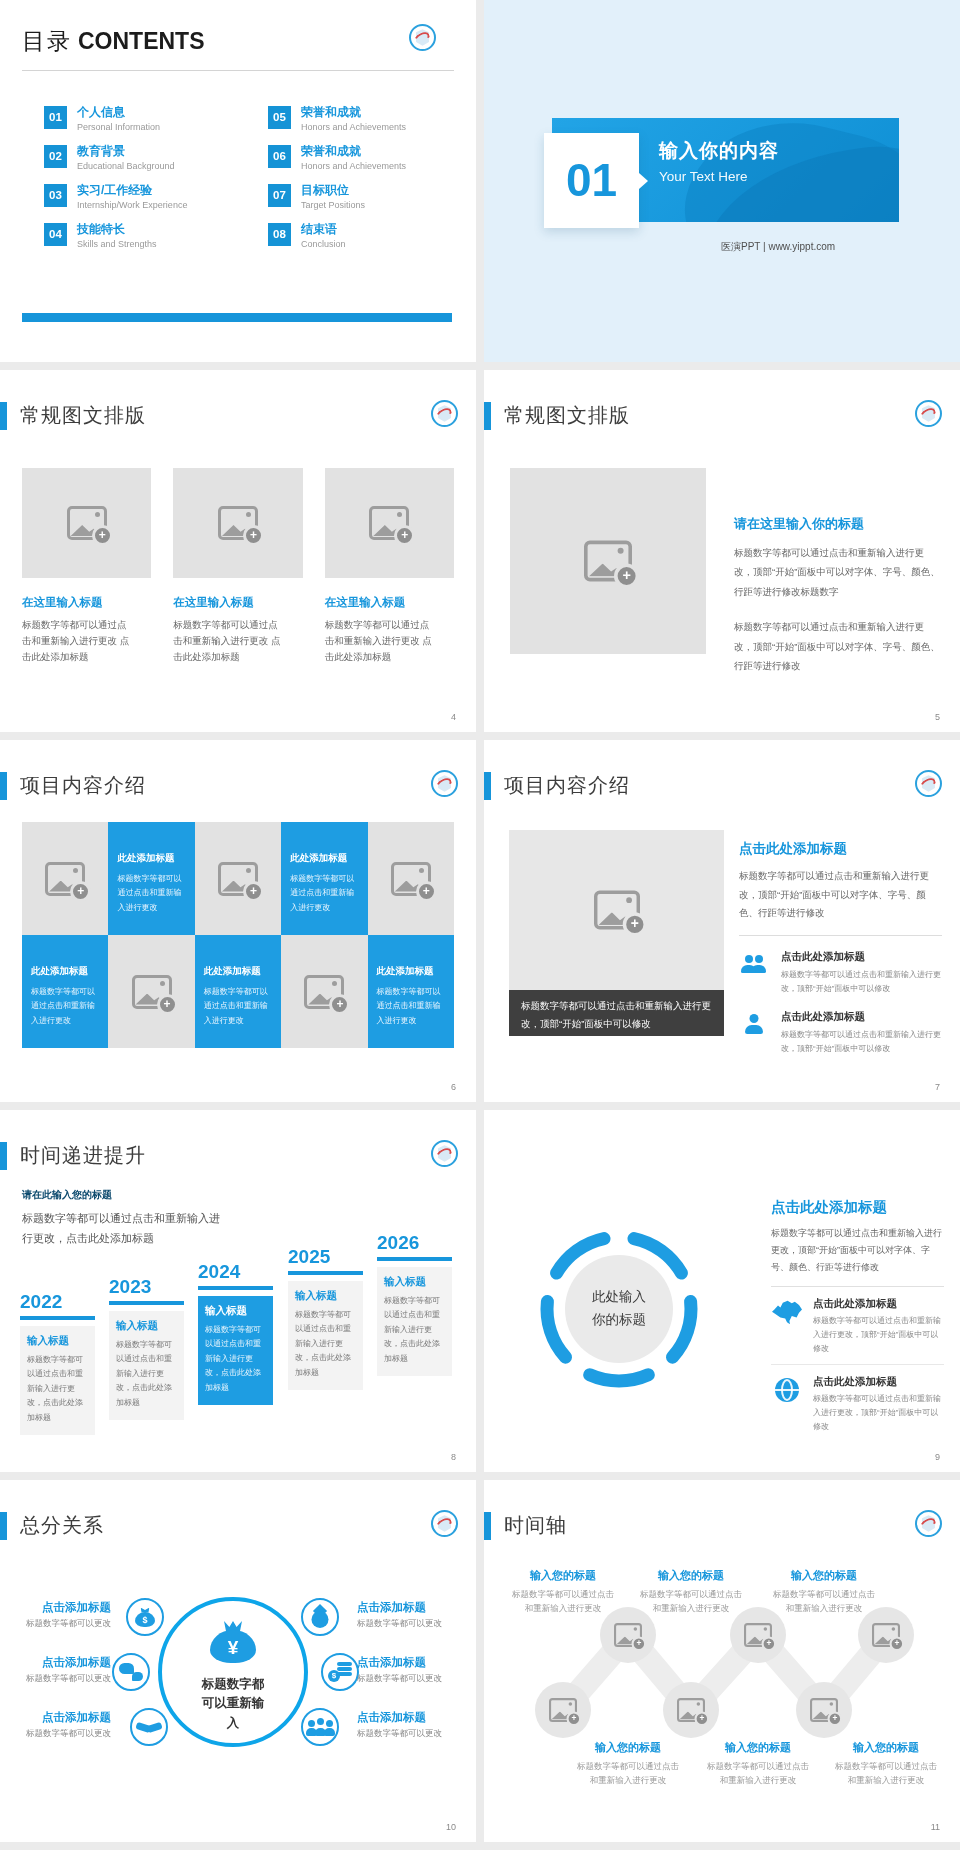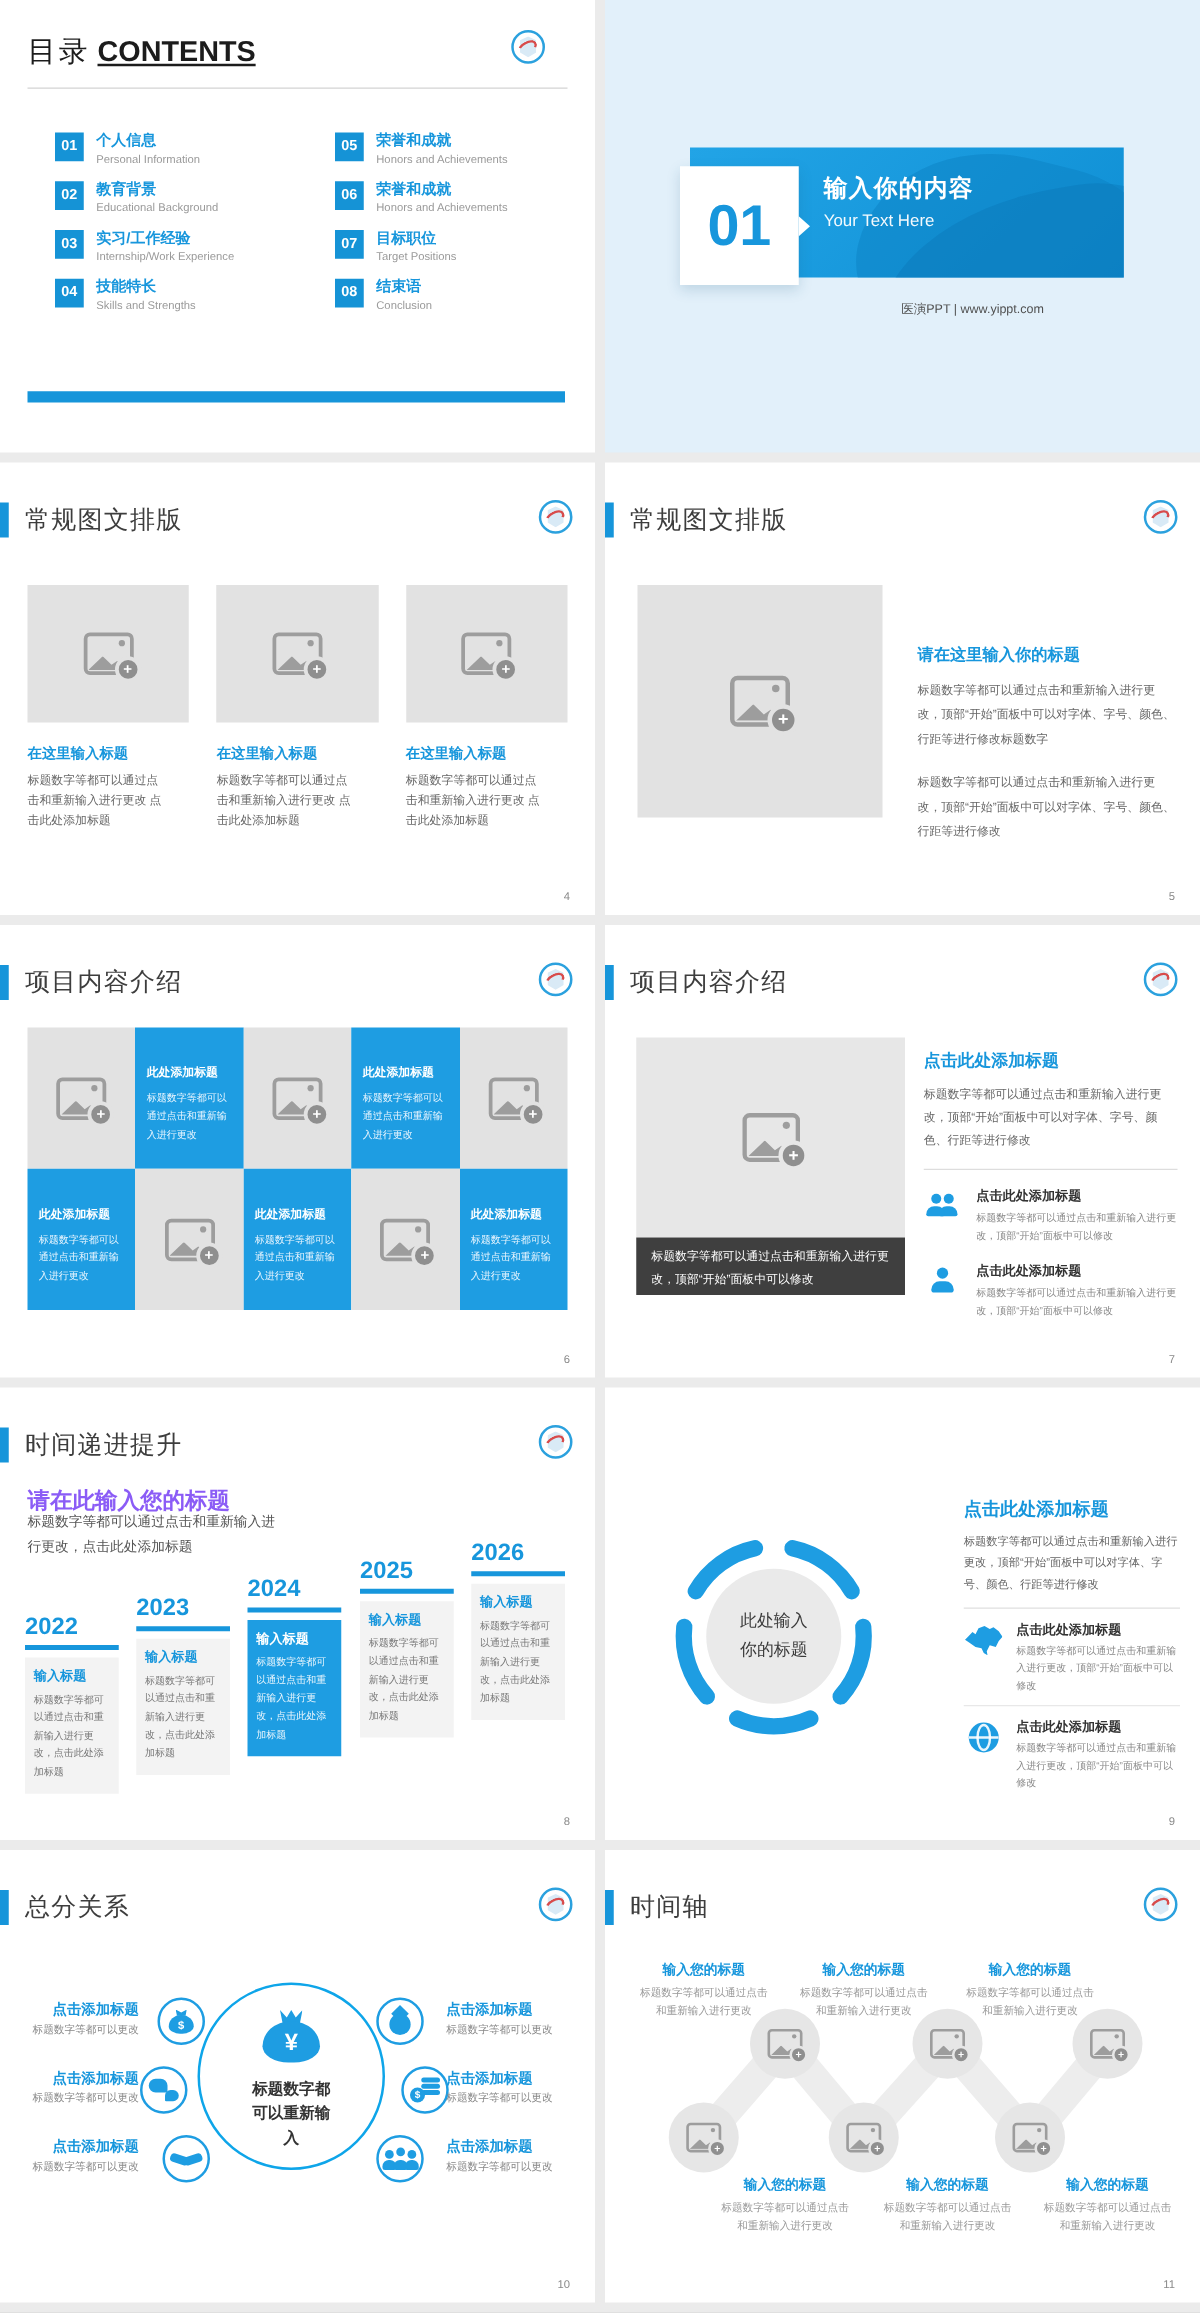--- a/index.html
+++ b/index.html
@@ -30,21 +30,21 @@
   .pic::before{content:'';position:absolute;left:1px;right:1px;bottom:1px;height:11px;background:#9d9d9d;
         clip-path:polygon(0 100%,36% 0,58% 62%,72% 34%,100% 100%);}
   .pic::after{content:'';position:absolute;top:3px;right:4px;width:5px;height:5px;border-radius:50%;background:#9d9d9d;}
   .pic .plus{position:absolute;right:-9px;bottom:-9px;width:15px;height:15px;border-radius:50%;background:#8f8f8f;
         border:3px solid var(--pbg);color:#fff;font-size:12px;line-height:14px;text-align:center;font-weight:bold;}
   .pic .plus::before{content:'+';}
 
   
   .toc-title{position:absolute;left:22px;top:26px;font-size:23px;color:#1c1c1c;}
   .toc-title .zh{font-weight:400;letter-spacing:2px;}
-  .toc-title .en{font-weight:800;margin-left:6px;text-decoration:underline;}
+  .toc-title .en{font-weight:800;margin-left:6px;}
   .toc-line{position:absolute;left:22px;right:22px;top:70px;height:1px;background:#d4d4d4;}
   .toc-grid{position:absolute;left:44px;top:106px;display:grid;grid-template-columns:224px 224px;
         grid-template-rows:repeat(4,39px);grid-auto-flow:column;}
   .toc-item{display:flex;gap:10px;align-items:flex-start;}
   .toc-num{flex:none;width:23px;height:23px;background:#1593d6;color:#fff;font-size:11.5px;font-weight:bold;
         text-align:center;line-height:23px;}
   .toc-zh{font-size:12px;font-weight:bold;color:#1796dc;line-height:1.15;}
   .toc-en{font-size:9px;color:#9a9a9a;margin-top:2px;}
   .toc-bar{position:absolute;left:22px;right:24px;top:313px;height:9px;background:#1695da;}
   .toc-logo{right:40px;top:24px;}
@@ -97,21 +97,21 @@
   .s7-col{position:absolute;left:255px;right:18px;top:100px;}
   .s7-h{font-size:13.5px;font-weight:bold;color:#1796dc;}
   .s7-p{margin-top:9px;font-size:9.5px;color:#666;line-height:1.95;}
   .s7-items{margin-top:12px;border-top:1px solid #ddd;}
   .s7-item{display:flex;gap:12px;margin-top:14px;align-items:flex-start;}
   .s7-ico{flex:none;width:30px;display:flex;justify-content:center;margin-top:4px;}
   .s7-it{font-size:10.5px;font-weight:bold;color:#333;}
   .s7-ib{margin-top:4px;font-size:8px;color:#888;line-height:1.75;}
 
   
-  .s8-h{position:absolute;left:22px;top:78px;font-size:18px;font-weight:bold;color:#8b5cf6;}
+  .s8-h{position:absolute;left:22px;top:78px;font-size:10px;font-weight:bold;color:#0c4a6e;}
   .s8-intro{position:absolute;left:22px;top:98px;width:200px;font-size:11px;color:#555;line-height:1.85;}
   .tcol{position:absolute;width:75px;}
   .tcol:nth-child(1){left:20px;top:181px;}
   .tcol:nth-child(2){left:109px;top:166px;}
   .tcol:nth-child(3){left:198px;top:151px;}
   .tcol:nth-child(4){left:288px;top:136px;}
   .tcol:nth-child(5){left:377px;top:122px;}
   .t-year{font-size:19px;font-weight:bold;color:#1796dc;}
   .t-line{height:4px;background:#1796dc;margin:3px 0 6px;}
   .t-card{background:#f3f3f3;padding:8px 7px 10px;}
@@ -135,22 +135,22 @@
   .s9-col{position:absolute;left:287px;right:16px;top:88px;}
   .s9-h{font-size:14.5px;font-weight:bold;color:#1796dc;}
   .s9-p{margin-top:8px;font-size:9px;color:#666;line-height:1.9;border-bottom:1px solid #e0e0e0;padding-bottom:10px;}
   .s9-item{display:flex;gap:10px;margin-top:10px;border-bottom:1px solid #e8e8e8;padding-bottom:8px;align-items:flex-start;}
   .s9-item:last-child{border-bottom:none;}
   .s9-ico{flex:none;width:32px;display:flex;justify-content:center;margin-top:3px;}
   .s9-it{font-size:10.5px;font-weight:bold;color:#333;}
   .s9-ib{margin-top:3px;font-size:8px;color:#888;line-height:1.75;}
 
   
-  .s10-center{position:absolute;left:158px;top:106px;width:150px;height:150px;border-radius:50%;
-        background:#fff;border:2px solid #0ea5e9;box-sizing:border-box;}
+  .s10-center{position:absolute;left:158px;top:117px;width:150px;height:150px;border-radius:50%;
+        background:#fff;border:4px solid #0ea5e9;box-sizing:border-box;}
   .s10-center .bagwrap{position:absolute;left:0;right:0;top:20px;display:flex;justify-content:center;}
   .s10-center .ctext{position:absolute;left:0;right:0;top:74px;display:flex;justify-content:center;}
   .s10-center .ctext span{display:block;width:72px;text-align:center;font-size:12.5px;font-weight:bold;color:#333;line-height:1.55;}
   .s10-circle{position:absolute;width:38px;height:38px;border-radius:50%;background:#fff;border:2px solid #1e9de2;
         box-sizing:border-box;display:flex;align-items:center;justify-content:center;}
   .s10-c1{left:126px;top:118px;} .s10-c2{left:112px;top:173px;} .s10-c3{left:130px;top:228px;}
   .s10-c4{left:301px;top:118px;} .s10-c5{left:321px;top:173px;} .s10-c6{left:301px;top:228px;}
   .s10-lbls-l .s10-lbl{position:absolute;left:16px;width:95px;text-align:right;}
   .s10-lbls-r .s10-lbl{position:absolute;left:357px;width:108px;text-align:left;}
   .s10-lbls-l .s10-lbl:nth-child(1){top:120px;} .s10-lbls-l .s10-lbl:nth-child(2){top:175px;}

